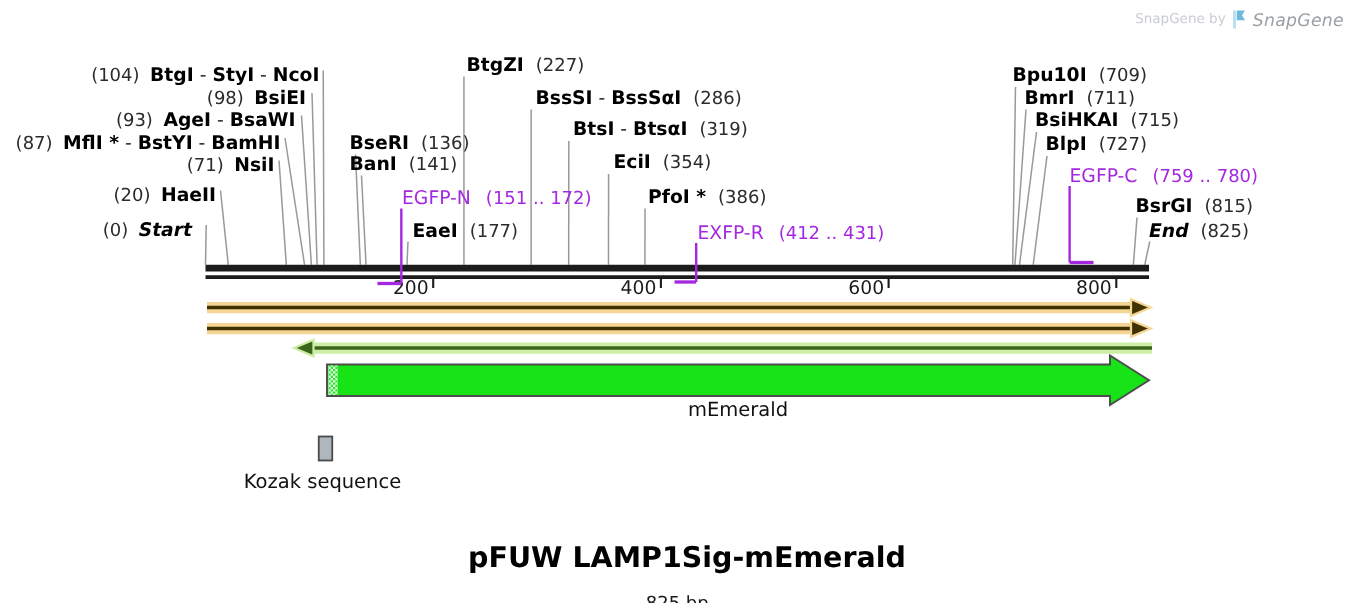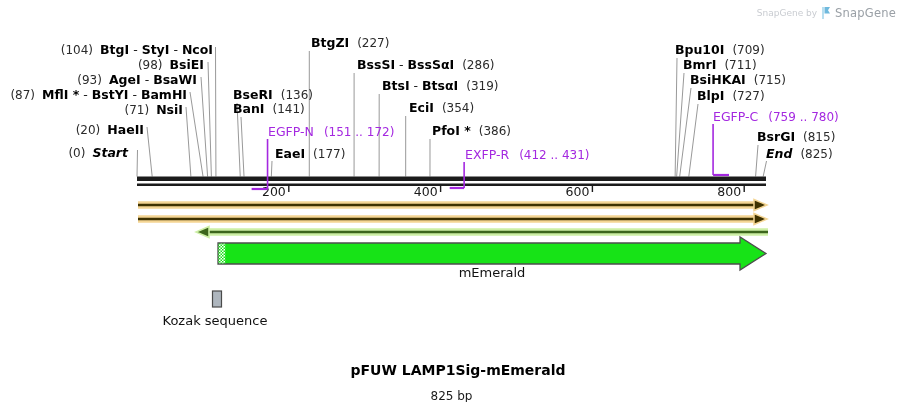--- a/index.html
+++ b/index.html
@@ -1,23 +1,23 @@
 <!DOCTYPE html>
 <html><head>
 <meta charset="utf-8">
 <style>
   html,body{margin:0;padding:0;background:#fff;}
   .page{position:relative;width:903px;height:402px;background:#ffffff;overflow:hidden;
         font-family:"DejaVu Sans","Liberation Sans",sans-serif;}
   .watermark{position:absolute;top:6px;right:7px;display:flex;align-items:center;gap:4px;}
   .created-by{font-size:9px;color:#c9ccd1;}
-  .brand{font-size:11.5px;color:#9aa0a6;letter-spacing:.2px;}
+  .brand{font-size:11.5px;color:#9aa0a6;letter-spacing:.2px;font-style:italic;}
   #map-svg{position:absolute;left:0;top:0;}
   .title-block{position:absolute;left:0;right:0;top:362px;text-align:center;line-height:1.15;}
-  .plasmid-title{font-size:14px;font-weight:bold;color:#000;padding-left:13px;}
+  .plasmid-title{font-size:19px;font-weight:bold;color:#000;padding-left:13px;}
   .plasmid-length{font-size:12px;color:#1a1a1a;margin-top:12px;}
 </style>
 </head>
 <body>
 
 <div class="page">
 
   <div class="watermark">
     <span class="created-by">SnapGene by</span>
     <span style="display:inline-block;line-height:0;">

